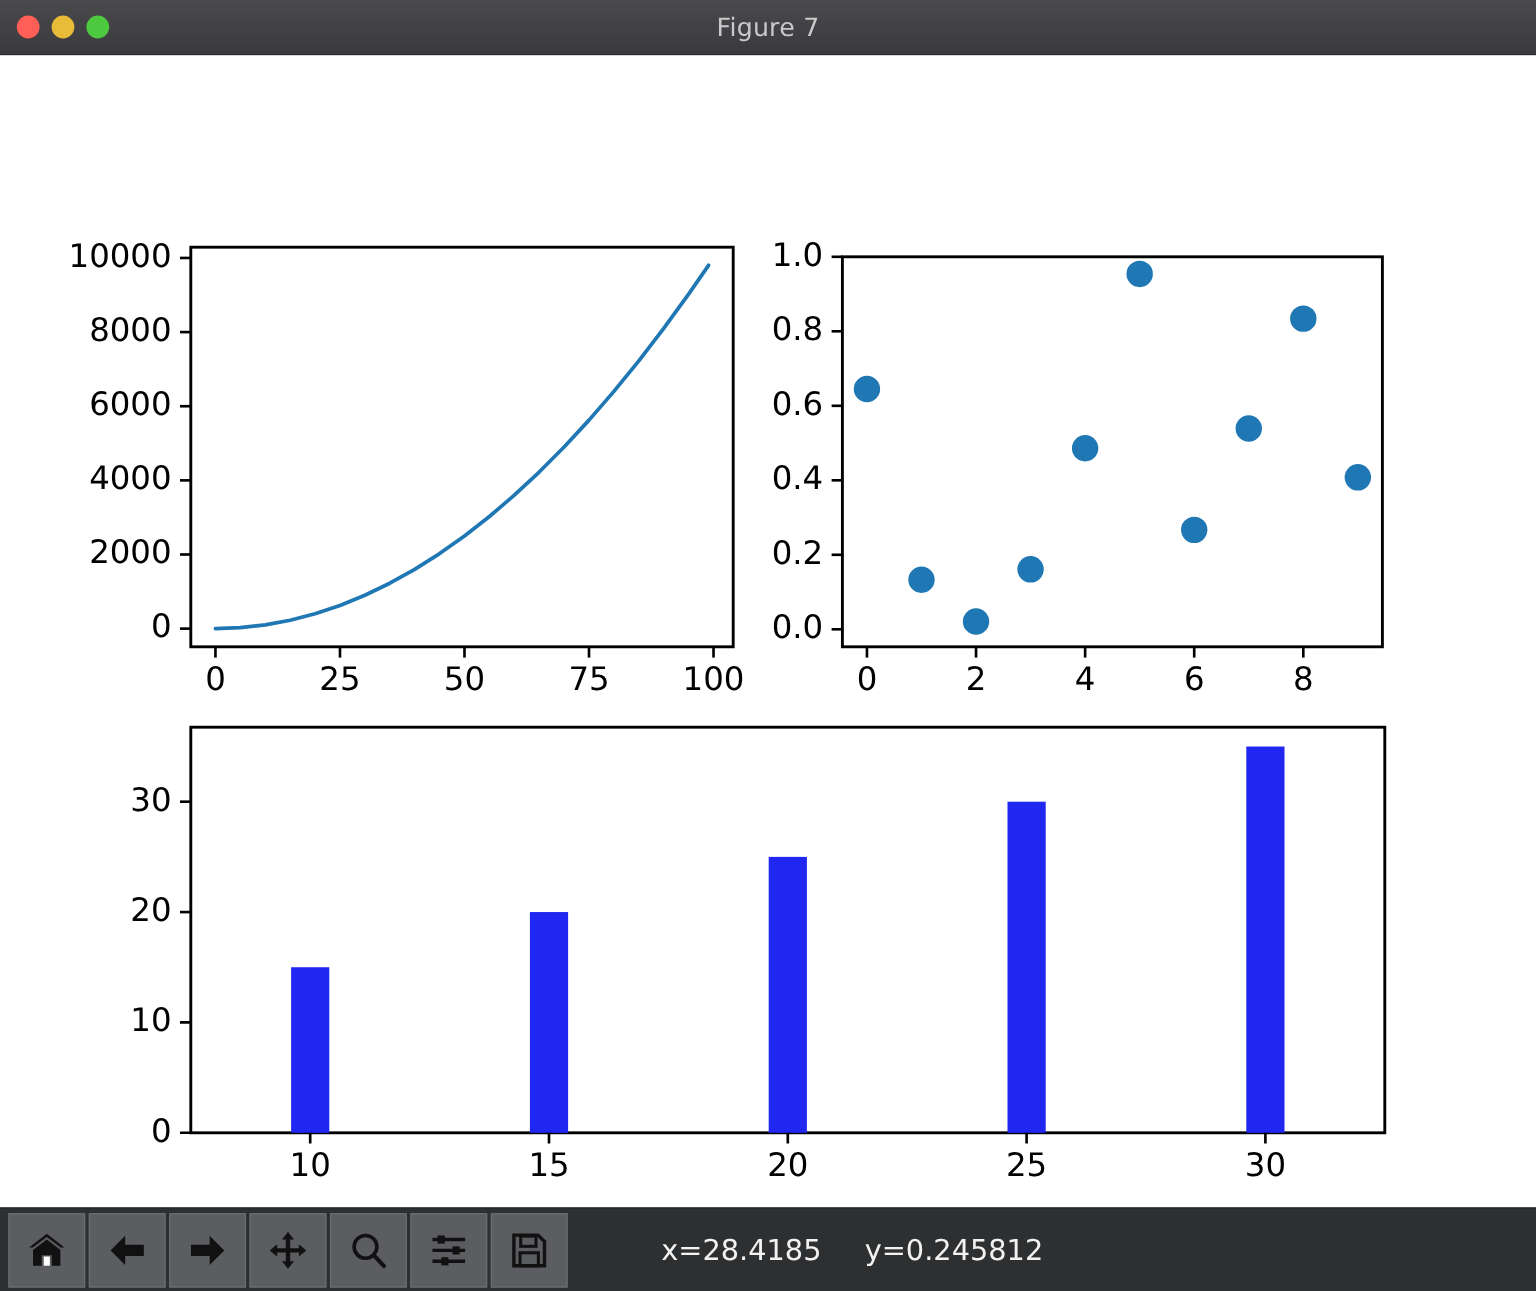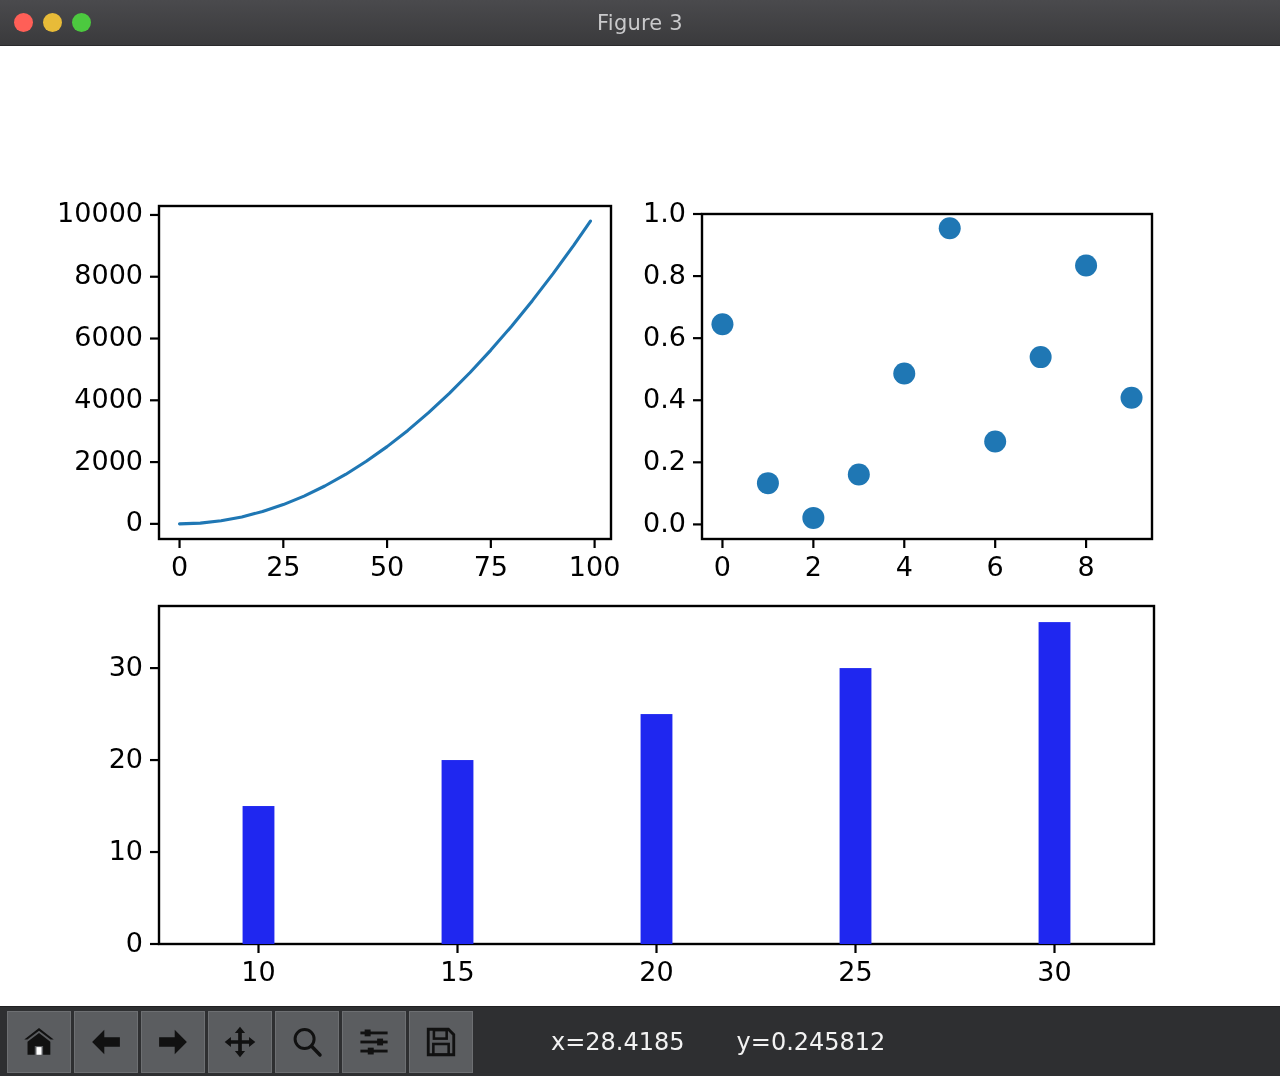--- a/index.html
+++ b/index.html
@@ -66,37 +66,37 @@
     border: 1px solid #6d6f72;
     display: flex; align-items: center; justify-content: center;
     cursor: pointer;
   }
   .tbtn + .tbtn { margin-left: 3px; }
   .tbtn svg { display: block; }
   #coords {
     margin-left: 78px;
     color: #f2f2f2;
     font-size: 24px;
-    display: flex; gap: 52px;
+    display: flex; gap: 36px;
     font-family: "DejaVu Sans", sans-serif;
     white-space: nowrap;
   }
 </style>
 </head>
 <body>
 
 <div id="window">
 
   <div id="titlebar">
     <div id="traffic">
       <span class="tl red" style="background: rgb(255, 95, 87);"></span>
       <span class="tl yellow" style="background: rgb(232, 187, 56);"></span>
       <span class="tl green" style="background: rgb(76, 201, 63);"></span>
     </div>
-    <div id="title-text">Figure 3</div>
+    <div id="title-text">Figure 7</div>
   </div>
 
   <div id="canvas-wrap">
     <svg id="figure" width="1280" height="960" viewBox="0 0 1280 960" xmlns="http://www.w3.org/2000/svg">
         <g>
           <rect x="159" y="160" width="452" height="333" fill="#ffffff" stroke="#000000" stroke-width="2.4"></rect>
           <path d="M179.55,477.86 L200.30,477.09 L221.05,474.77 L241.80,470.91 L262.56,465.51 L283.31,458.56 L304.06,450.06 L324.82,440.02 L345.57,428.44 L366.32,415.31 L387.08,400.64 L407.83,384.42 L428.58,366.66 L449.33,347.35 L470.09,326.50 L490.84,304.10 L511.59,280.16 L532.35,254.68 L553.10,227.65 L573.85,199.08 L590.45,175.11" class="curve" stroke="#1f77b4"></path>
           <line x1="150" y1="477.8622322612963" x2="159" y2="477.8622322612963" class="tickmark"></line>
           <text x="143" y="477.8622322612963" class="ticklabel y">0</text>
           <line x1="150" y1="416.08172929750185" x2="159" y2="416.08172929750185" class="tickmark"></line>

